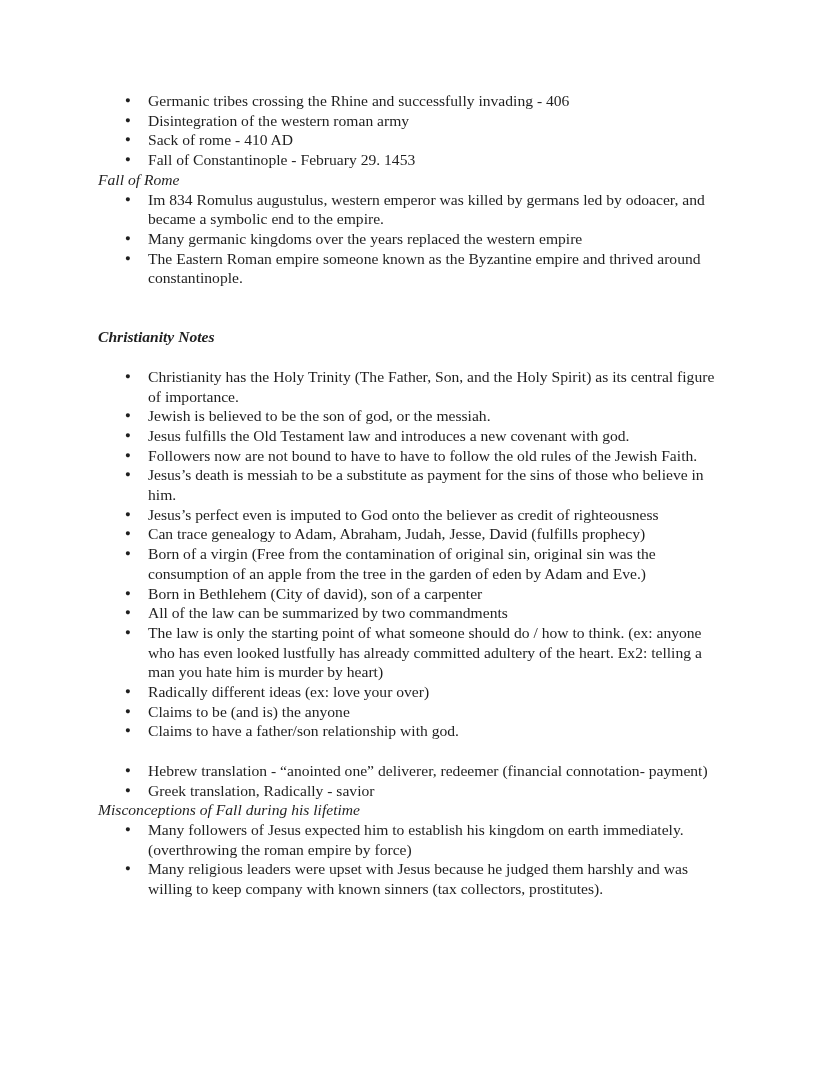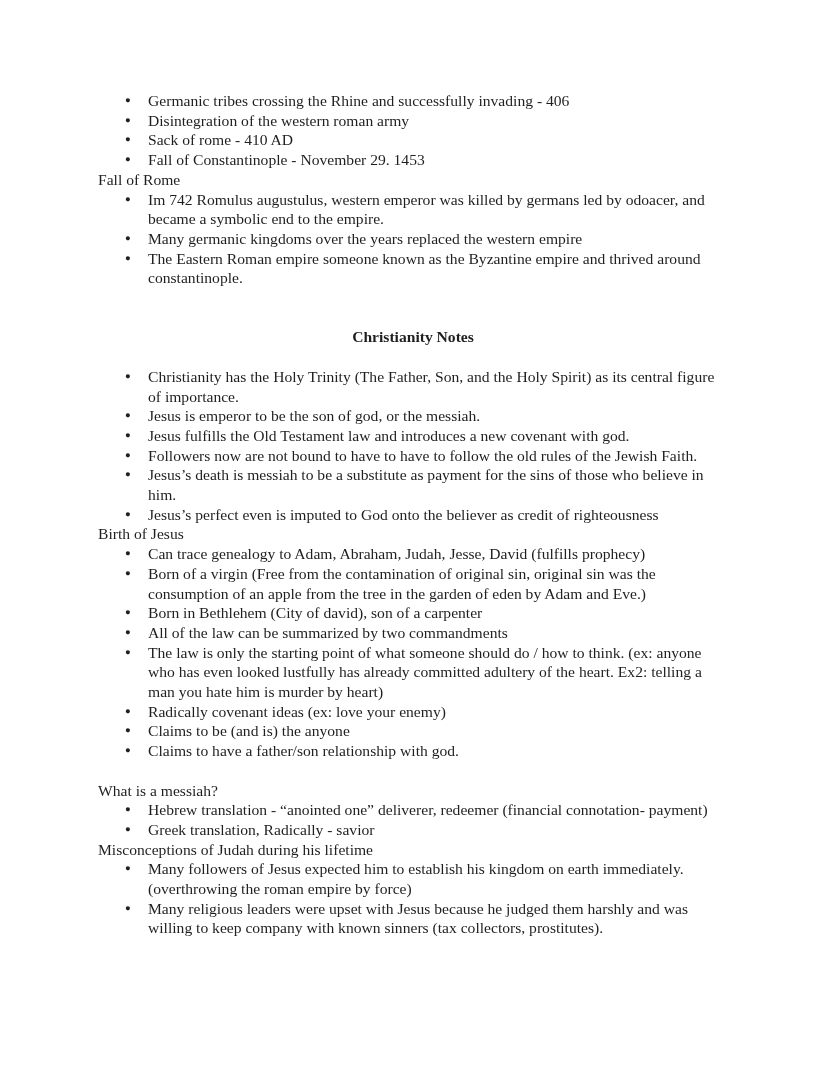--- a/index.html
+++ b/index.html
@@ -15,24 +15,24 @@
     padding: 91px 100px 0 98px;
     background: #ffffff;
     font-family: "Liberation Serif", "DejaVu Serif", serif;
     font-size: 15.6px;
     line-height: 19.7px;
     color: #1f1f1f;
     overflow: hidden;
   }
   .section-label {
     white-space: pre-wrap;
+    font-style: italic;
   }
   .notes-heading {
     font-weight: bold;
-    text-align: center;
   }
   .bullet-row {
     display: flex;
     align-items: flex-start;
   }
   .bullet-marker {
     flex: 0 0 50px;
     box-sizing: border-box;
     padding-left: 27px;
     font-size: 9.5px;
@@ -58,68 +58,67 @@
       <div class="bullet-row">
     <span class="bullet-marker">●</span>
     <span class="bullet-text">Disintegration of the western roman army</span>
   </div>
       <div class="bullet-row">
     <span class="bullet-marker">●</span>
     <span class="bullet-text">Sack of rome - 410 AD</span>
   </div>
       <div class="bullet-row">
     <span class="bullet-marker">●</span>
-    <span class="bullet-text">Fall of Constantinople - November 29. 1453</span>
+    <span class="bullet-text">Fall of Constantinople - February 29. 1453</span>
   </div>
     </div>
     <div class="section-label">Fall of Rome</div>
     <div class="bullet-list">
       <div class="bullet-row">
     <span class="bullet-marker">●</span>
-    <span class="bullet-text">Im 742 Romulus augustulus, western emperor was killed by germans led by odoacer, and became a symbolic end to the empire.</span>
+    <span class="bullet-text">Im 834 Romulus augustulus, western emperor was killed by germans led by odoacer, and became a symbolic end to the empire.</span>
   </div>
       <div class="bullet-row">
     <span class="bullet-marker">●</span>
     <span class="bullet-text">Many germanic kingdoms over the years replaced the western empire</span>
   </div>
       <div class="bullet-row">
     <span class="bullet-marker">●</span>
     <span class="bullet-text">The Eastern Roman empire someone known as the Byzantine empire and thrived around constantinople.</span>
   </div>
     </div>
     <div class="spacer" style="height: 39.4px;"></div>
     <div class="section-label notes-heading">Christianity Notes</div>
     <div class="spacer" style="height: 19.7px;"></div>
     <div class="bullet-list">
       <div class="bullet-row">
     <span class="bullet-marker">●</span>
     <span class="bullet-text">Christianity has the Holy Trinity (The Father, Son, and the Holy Spirit) as its central figure of importance.</span>
   </div>
       <div class="bullet-row">
     <span class="bullet-marker">●</span>
-    <span class="bullet-text">Jesus is emperor to be the son of god, or the messiah.</span>
+    <span class="bullet-text">Jewish is believed to be the son of god, or the messiah.</span>
   </div>
       <div class="bullet-row">
     <span class="bullet-marker">●</span>
     <span class="bullet-text">Jesus fulfills the Old Testament law and introduces a new covenant with god.</span>
   </div>
       <div class="bullet-row">
     <span class="bullet-marker">●</span>
     <span class="bullet-text">Followers now are not bound to have to have to follow the old rules of the Jewish Faith.</span>
   </div>
       <div class="bullet-row">
     <span class="bullet-marker">●</span>
     <span class="bullet-text">Jesus’s death is messiah to be a substitute as payment for the sins of those who believe in him.</span>
   </div>
       <div class="bullet-row">
     <span class="bullet-marker">●</span>
     <span class="bullet-text">Jesus’s perfect even is imputed to God onto the believer as credit of righteousness</span>
   </div>
     </div>
-    <div class="section-label">Birth of Jesus</div>
     <div class="bullet-list">
       <div class="bullet-row">
     <span class="bullet-marker">●</span>
     <span class="bullet-text">Can trace genealogy to Adam, Abraham, Judah, Jesse, David (fulfills prophecy)</span>
   </div>
       <div class="bullet-row">
     <span class="bullet-marker">●</span>
     <span class="bullet-text">Born of a virgin (Free from the contamination of original sin, original sin was the consumption of an apple from the tree in the garden of eden by Adam and Eve.)</span>
   </div>
       <div class="bullet-row">
@@ -131,44 +130,43 @@
       <div class="bullet-row">
     <span class="bullet-marker">●</span>
     <span class="bullet-text">All of the law can be summarized by two commandments</span>
   </div>
       <div class="bullet-row">
     <span class="bullet-marker">●</span>
     <span class="bullet-text">The law is only the starting point of what someone should do / how to think. (ex: anyone who has even looked lustfully has already committed adultery of the heart. Ex2: telling a man you hate him is murder by heart)</span>
   </div>
       <div class="bullet-row">
     <span class="bullet-marker">●</span>
-    <span class="bullet-text">Radically covenant ideas (ex: love your enemy)</span>
+    <span class="bullet-text">Radically different ideas (ex: love your over)</span>
   </div>
       <div class="bullet-row">
     <span class="bullet-marker">●</span>
     <span class="bullet-text">Claims to be (and is) the anyone</span>
   </div>
       <div class="bullet-row">
     <span class="bullet-marker">●</span>
     <span class="bullet-text">Claims to have a father/son relationship with god.</span>
   </div>
     </div>
     <div class="spacer" style="height: 19.7px;"></div>
-    <div class="section-label">What is a messiah?</div>
     <div class="bullet-list">
       <div class="bullet-row">
     <span class="bullet-marker">●</span>
     <span class="bullet-text">Hebrew translation - “anointed one” deliverer, redeemer (financial connotation- payment)</span>
   </div>
       <div class="bullet-row">
     <span class="bullet-marker">●</span>
     <span class="bullet-text">Greek translation, Radically - savior</span>
   </div>
     </div>
-    <div class="section-label">Misconceptions of Judah during his lifetime</div>
+    <div class="section-label">Misconceptions of Fall during his lifetime</div>
     <div class="bullet-list">
       <div class="bullet-row">
     <span class="bullet-marker">●</span>
     <span class="bullet-text">Many followers of Jesus expected him to establish his kingdom on earth immediately. (overthrowing the roman empire by force)</span>
   </div>
       <div class="bullet-row">
     <span class="bullet-marker">●</span>
     <span class="bullet-text">Many religious leaders were upset with Jesus because he judged them harshly and was willing to keep company with known sinners (tax collectors, prostitutes).</span>
   </div>
     </div>

